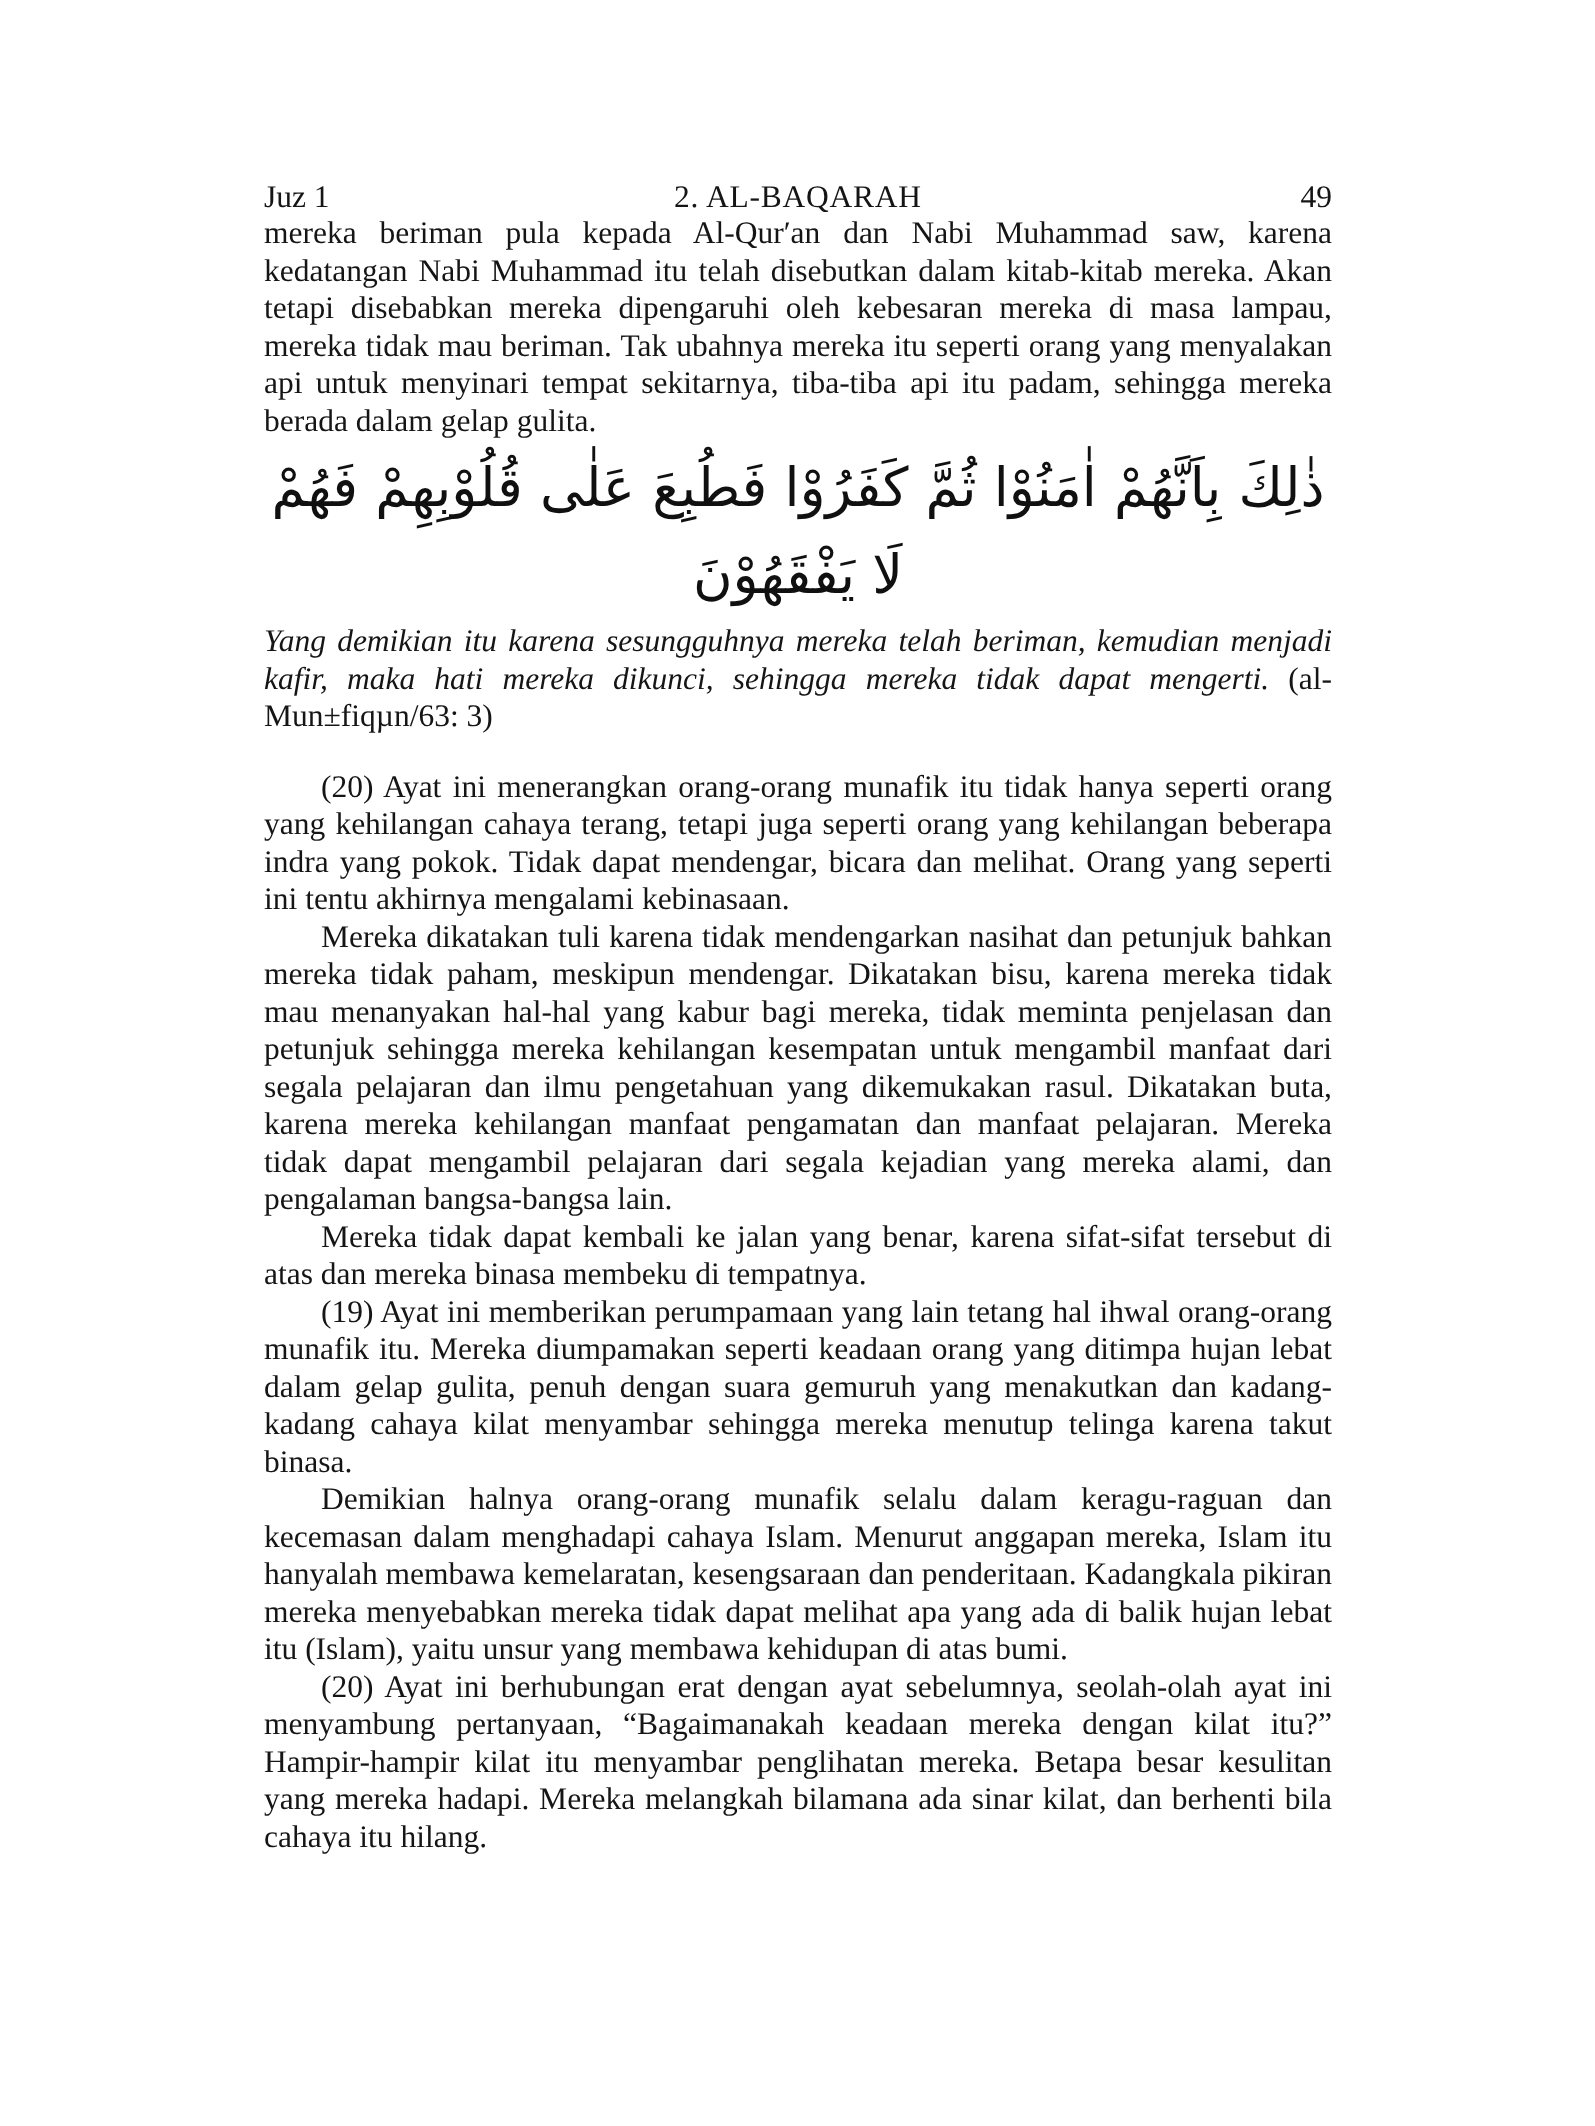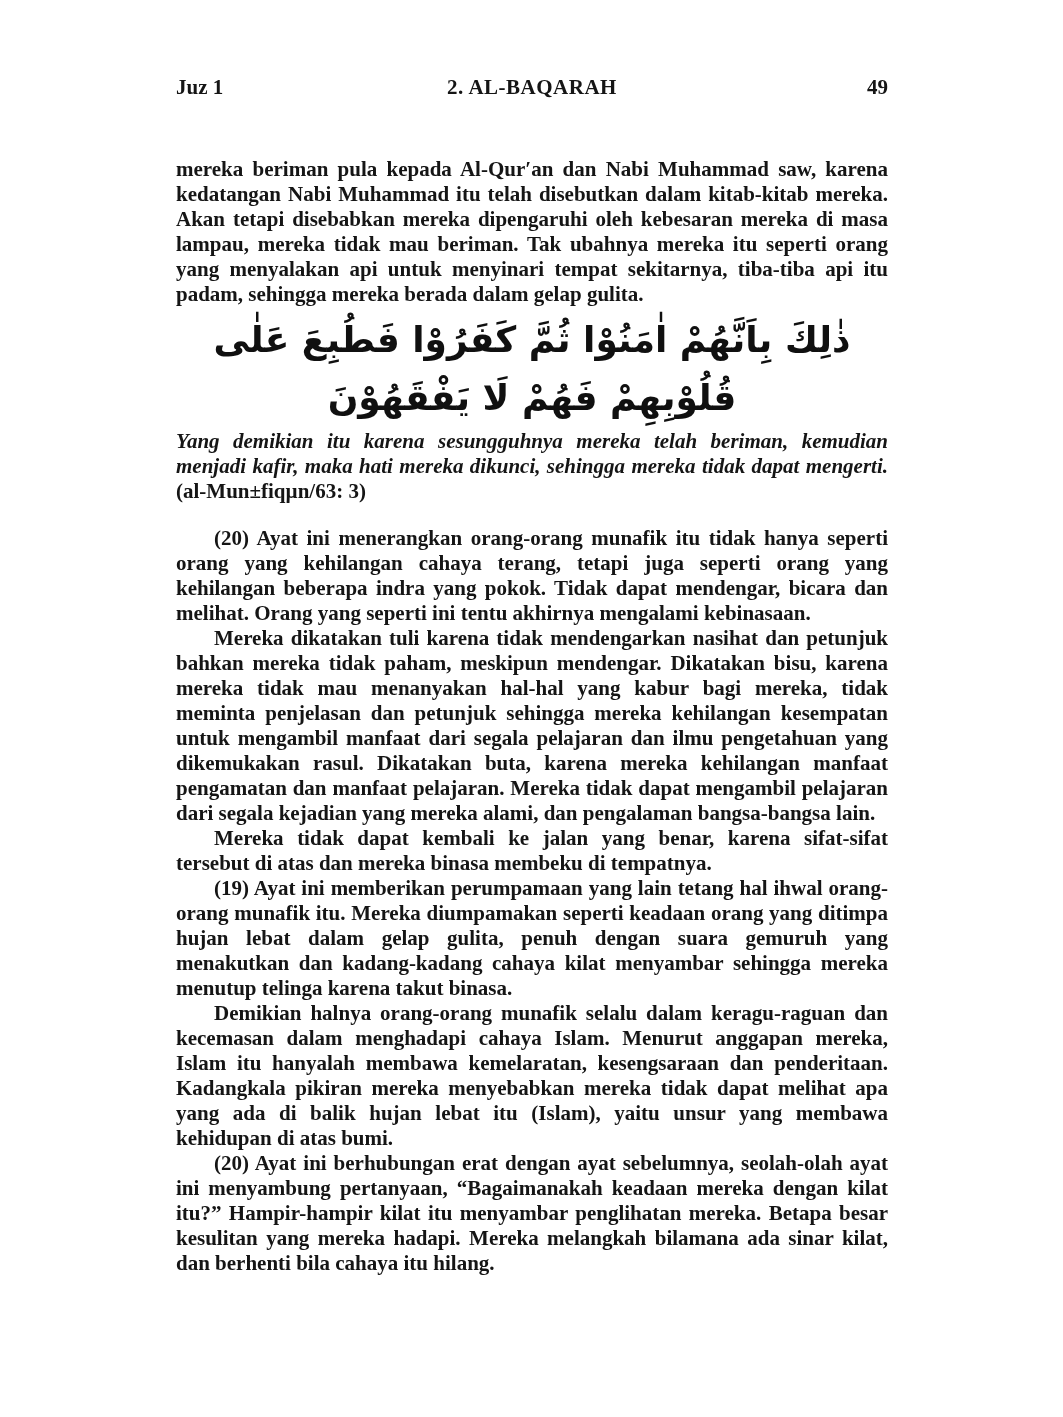--- a/index.html
+++ b/index.html
@@ -10,34 +10,32 @@
     font-family: "Liberation Serif", serif;
     color: #151515;
     position: relative;
   }
   .page {
     width: 1063px;
     height: 1417px;
     background: #ffffff;
     padding: 75px 175px 0 176px;
     overflow: hidden;
-    font-weight: bold;
   }
   .page-header {
     display: grid;
     grid-template-columns: 1fr auto 1fr;
     align-items: baseline;
     font-size: 21px;
     line-height: 24px;
   }
   .page-header .hdr-left  { text-align: left; }
-  .page-header .hdr-center{ text-align: right; letter-spacing: 0.5px; }
+  .page-header .hdr-center{ text-align: right; letter-spacing: 0.5px; margin-top: 44px; }
   .page-header .hdr-right { text-align: right; }
   .body-text {
-    margin-top: 58px;
     font-size: 21px;
     line-height: 25px;
   }
   .body-text p {
     text-align: justify;
     text-justify: inter-word;
   }
   .para-indent { text-indent: 38px; }
   .para-gap    { margin-top: 22px; }
   .arabic-verse {

